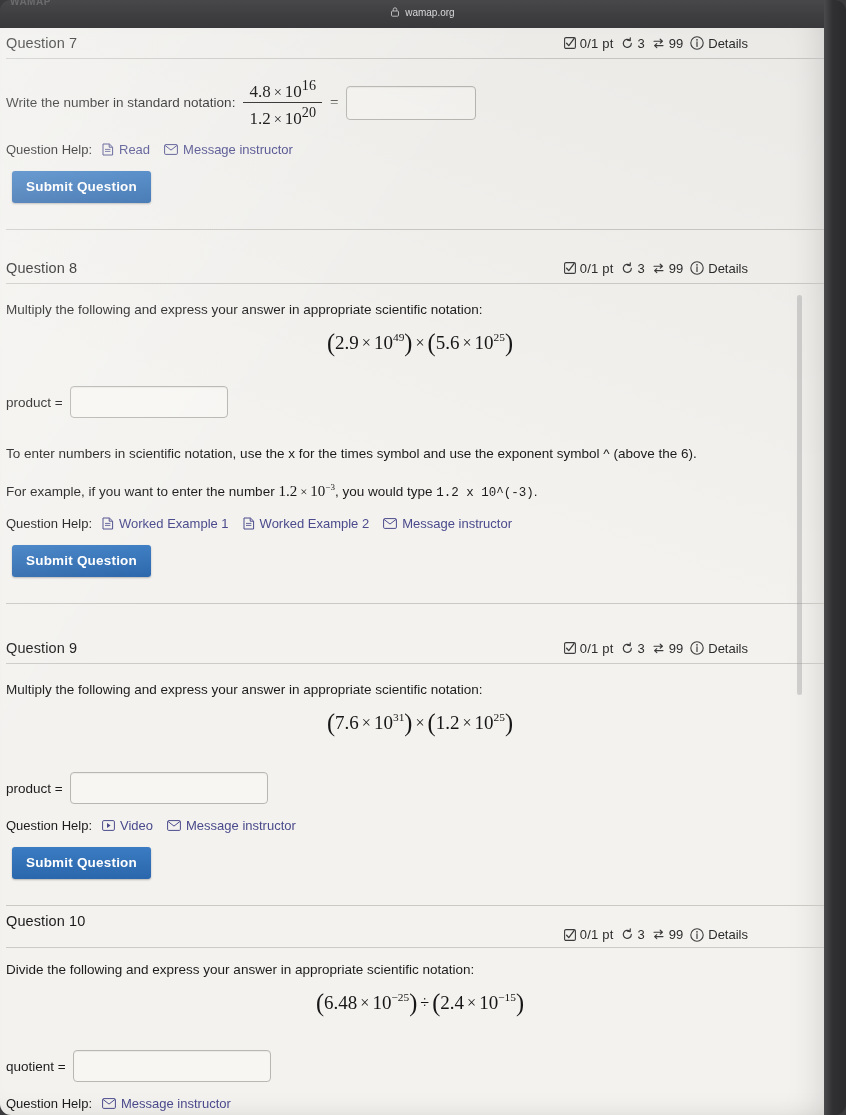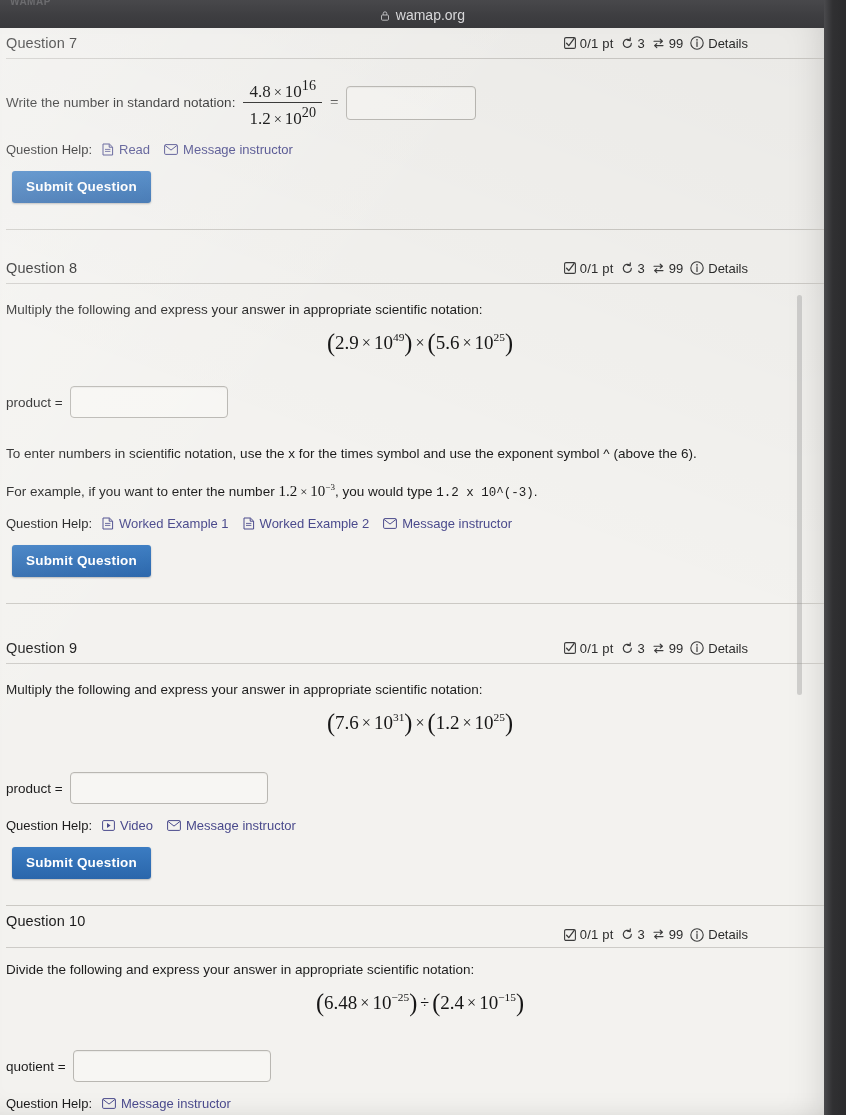--- a/index.html
+++ b/index.html
@@ -15,20 +15,21 @@
     font-family: "Liberation Sans", sans-serif;
     position: relative;
     -webkit-font-smoothing: antialiased;
   }
 
   
   #photo-frame {
     position: absolute;
     inset: 0;
     overflow: hidden;
+    border-radius: 11px;
   }
 
   
   .bezel-right {
     position: absolute;
     top: 0;
     right: 0;
     width: 22px;
     height: 1115px;
     background: linear-gradient(90deg, #4a4a4d 0%, #303032 40%, #2b2b2d 100%);
@@ -56,21 +57,21 @@
     font-weight: bold;
     opacity: .55;
     white-space: nowrap;
   }
   .url-wrap {
     position: absolute;
     top: 7px;
     left: 0;
     width: 846px;
     text-align: center;
-    font-size: 14px;
+    font-size: 10px;
     color: #d8d8da;
     white-space: nowrap;
   }
   .lock-icon {
     display: inline-block;
     vertical-align: -1px;
     margin-right: 3px;
     opacity: .8;
   }
 

